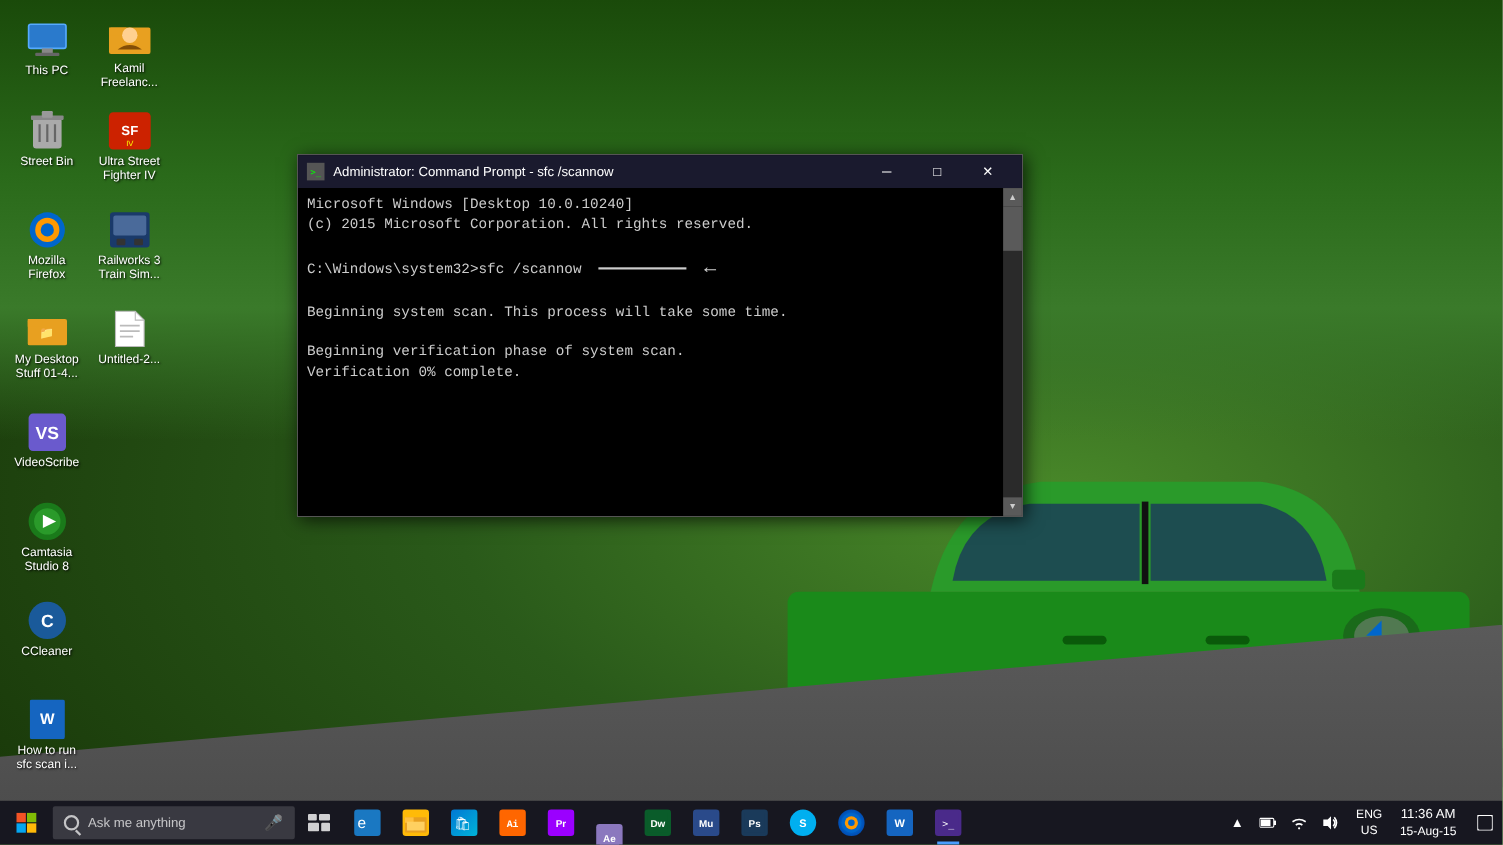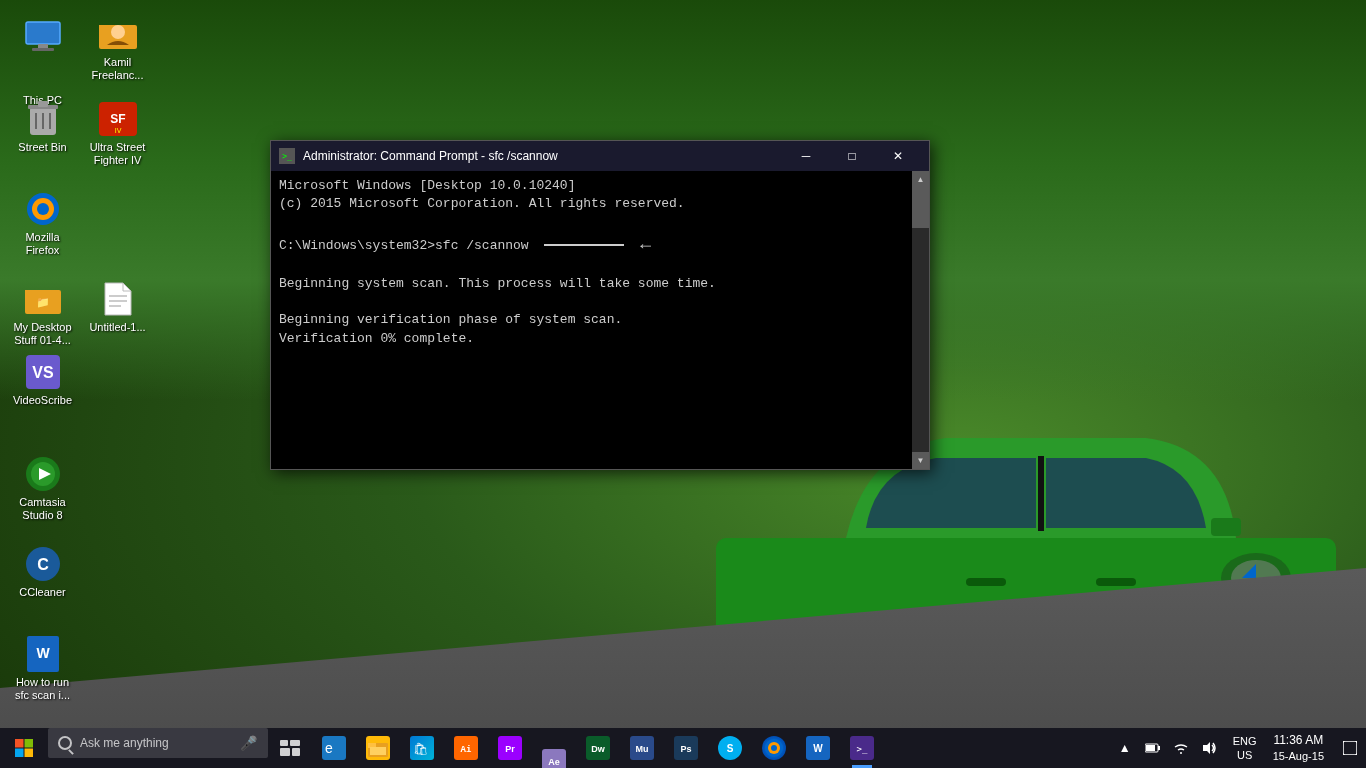--- a/index.html
+++ b/index.html
@@ -70,29 +70,29 @@
     .desktop-icon .icon-label {
       color: white;
       font-size: 11px;
       text-align: center;
       text-shadow: 1px 1px 2px black;
       margin-top: 2px;
       line-height: 1.2;
     }
 
     
-    #icon-thispc { top: 12px; left: 5px; gap: 36px; }
+    #icon-thispc { top: 12px; left: 5px; }
     #icon-kamil { top: 10px; left: 80px; }
     #icon-recycle { top: 95px; left: 5px; }
     #icon-ultra { top: 95px; left: 80px; }
     #icon-firefox { top: 185px; left: 5px; }
     #icon-railworks { top: 185px; left: 80px; }
     #icon-mydesktop { top: 275px; left: 5px; }
     #icon-untitled { top: 275px; left: 80px; }
-    #icon-videoscribe { top: 348px; left: 5px; }
+    #icon-videoscribe { top: 369px; left: 5px; }
     #icon-camtasia { top: 450px; left: 5px; }
     #icon-ccleaner { top: 540px; left: 5px; }
     #icon-howto { top: 630px; left: 5px; }
 
     
     #cmd-window {
       position: absolute;
       top: 140px;
       left: 270px;
       width: 660px;
@@ -254,20 +254,21 @@
 
     
     #taskbar {
       position: absolute;
       bottom: 0;
       left: 0;
       right: 0;
       height: 40px;
       background: rgba(20, 20, 30, 0.95);
       display: flex;
+      align-items: center;
       z-index: 200;
     }
 
     
     #start-button {
       width: 48px;
       height: 40px;
       display: flex;
       align-items: center;
       justify-content: center;
@@ -555,20 +556,31 @@
     <div class="icon-img">
       <svg width="36" height="36" viewBox="0 0 36 36">
         <circle cx="18" cy="18" r="16" fill="#0066cc"></circle>
         <circle cx="18" cy="18" r="11" fill="#ff9900"></circle>
         <circle cx="18" cy="18" r="6" fill="#0066cc"></circle>
       </svg>
     </div>
     <div class="icon-label">Mozilla Firefox</div>
   </div>
 
+  <div id="icon-railworks" class="desktop-icon">
+    <div class="icon-img">
+      <svg width="40" height="36" viewBox="0 0 40 36">
+        <rect x="2" y="2" width="36" height="32" rx="3" fill="#1a3a6a"></rect>
+        <rect x="5" y="5" width="30" height="18" rx="2" fill="#4a6a9a"></rect>
+        <rect x="8" y="26" width="8" height="6" rx="1" fill="#333"></rect>
+        <rect x="24" y="26" width="8" height="6" rx="1" fill="#333"></rect>
+      </svg>
+    </div>
+    <div class="icon-label">Railworks 3 Train Sim...</div>
+  </div>
 
   <div id="icon-mydesktop" class="desktop-icon">
     <div class="icon-img">
       <svg width="36" height="30" viewBox="0 0 36 30">
         <rect x="0" y="6" width="36" height="24" rx="2" fill="#e8a020"></rect>
         <rect x="0" y="6" width="14" height="7" rx="2 2 0 0" fill="#e8a020"></rect>
         <text x="18" y="22" text-anchor="middle" fill="white" font-size="11" font-weight="bold">📁</text>
       </svg>
     </div>
     <div class="icon-label">My Desktop Stuff 01-4...</div>
@@ -577,21 +589,21 @@
   <div id="icon-untitled" class="desktop-icon">
     <div class="icon-img">
       <svg width="30" height="36" viewBox="0 0 30 36">
         <path d="M2 2 L20 2 L28 10 L28 34 L2 34 Z" fill="white" stroke="#bbb"></path>
         <path d="M20 2 L20 10 L28 10" fill="none" stroke="#bbb"></path>
         <line x1="6" y1="15" x2="24" y2="15" stroke="#bbb" stroke-width="1.5"></line>
         <line x1="6" y1="20" x2="24" y2="20" stroke="#bbb" stroke-width="1.5"></line>
         <line x1="6" y1="25" x2="18" y2="25" stroke="#bbb" stroke-width="1.5"></line>
       </svg>
     </div>
-    <div class="icon-label">Untitled-1...</div>
+    <div class="icon-label">Untitled-2...</div>
   </div>
 
   <div id="icon-videoscribe" class="desktop-icon">
     <div class="icon-img">
       <svg width="36" height="36" viewBox="0 0 36 36">
         <rect x="1" y="1" width="34" height="34" rx="4" fill="#6a5acd"></rect>
         <text x="18" y="24" text-anchor="middle" fill="white" font-size="16" font-weight="bold">VS</text>
       </svg>
     </div>
     <div class="icon-label">VideoScribe</div>

